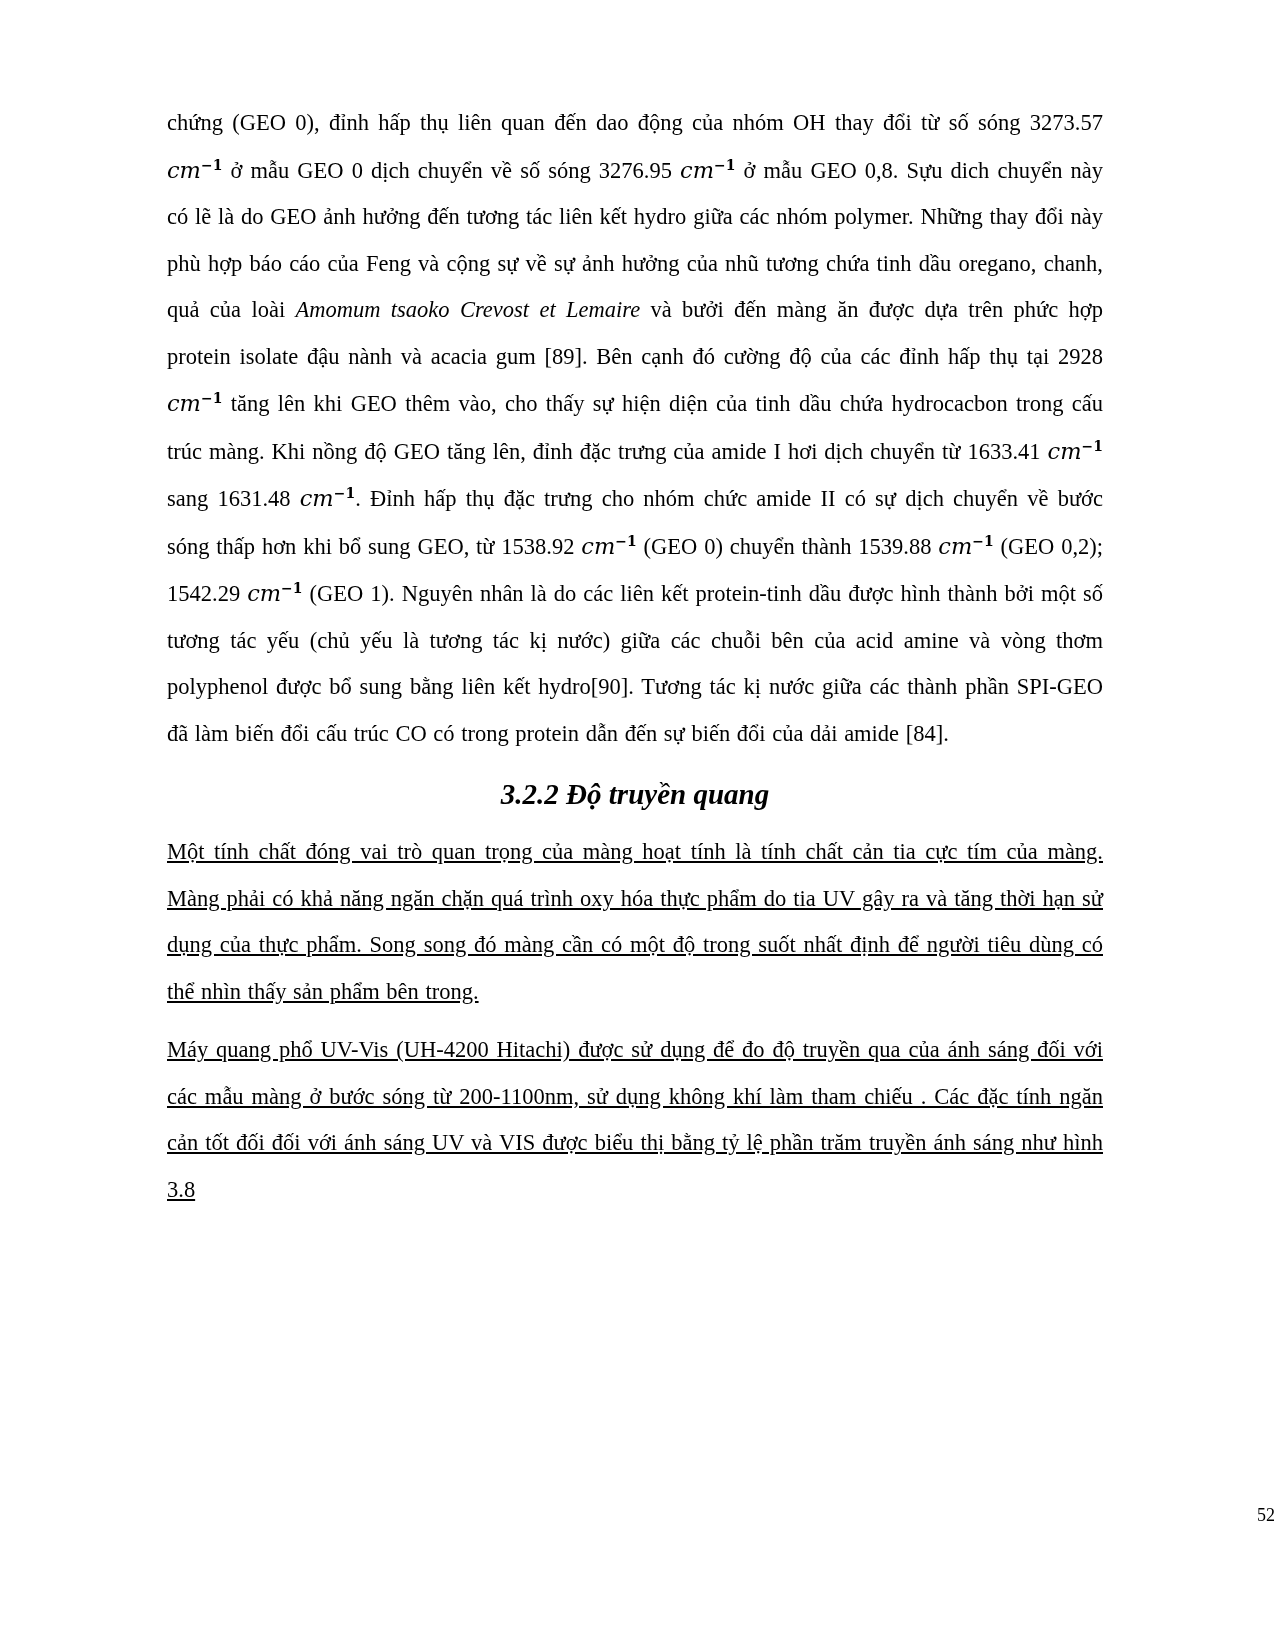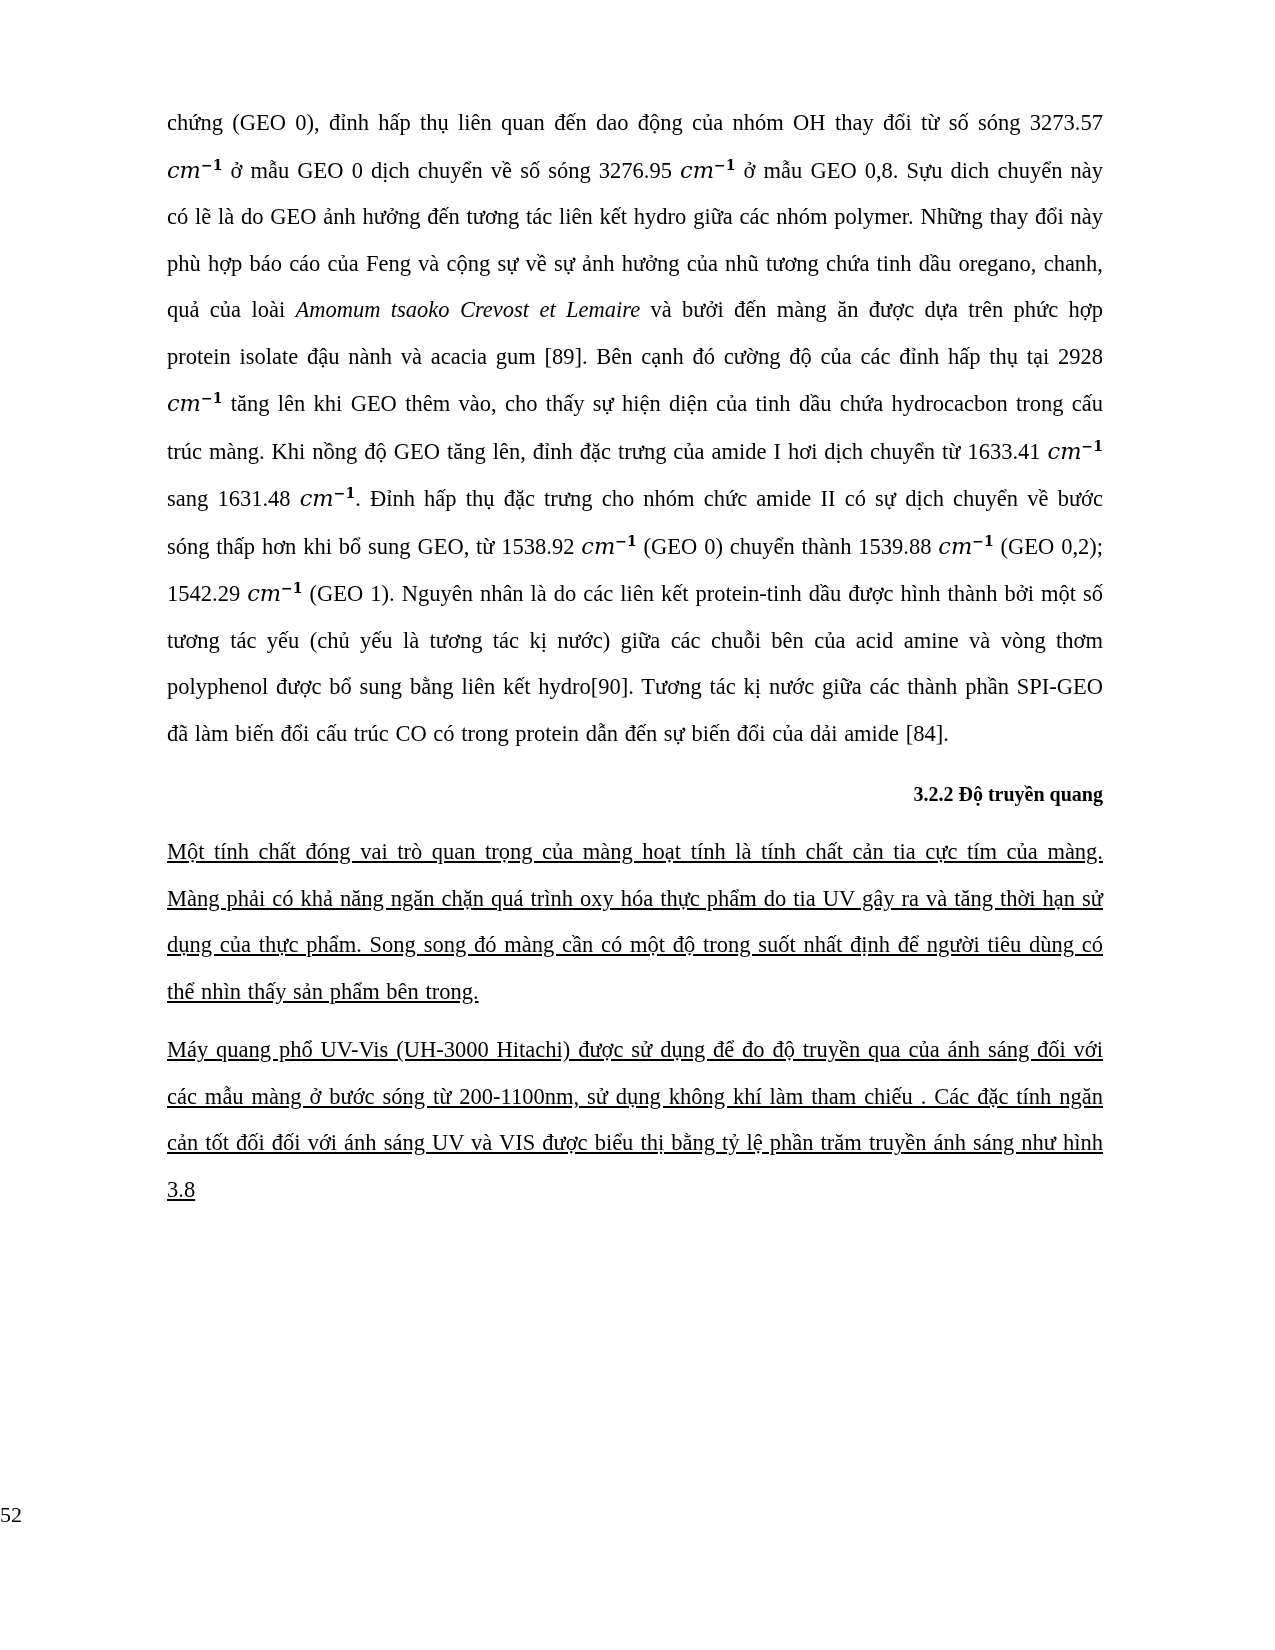--- a/index.html
+++ b/index.html
@@ -30,58 +30,59 @@
     line-height: 46.5px;
     text-align: justify;
     word-spacing: 1px;
   }
   .para + .para,
   .para.spaced {
     margin-top: 12px;
     text-decoration: underline;
   }
   .heading {
-    font-size: 20px;
+    font-size: 29px;
     font-weight: bold;
+    font-style: italic;
     line-height: 46px;
     margin-top: 14px;
     margin-bottom: 6px;
-    text-align: right;
+    text-align: center;
   }
   
   .i { font-style: italic; }
   .m { font-style: italic; font-family: "DejaVu Serif", serif; }
   sup.msup {
     font-style: normal;
     font-weight: bold;
     font-size: 14px;
     line-height: 0;
     vertical-align: super;
     font-family: "DejaVu Serif", serif;
   }
   .page-number {
     position: absolute;
     top: 1500px;
     left: 0;
     width: 100%;
-    text-align: left;
-    font-size: 22px;
+    text-align: right;
+    font-size: 18px;
     line-height: 30px;
   }
 </style>
 </head>
 <body>
 
 <div class="sheet">
   <div class="text-block">
 
     <p class="para"><span>chứng (GEO 0), đỉnh hấp thụ liên quan đến dao động của nhóm OH thay đổi từ số sóng 3273.57 </span><span class="m">cm</span><sup class="msup">−1</sup><span> ở mẫu GEO 0 dịch chuyển về số sóng 3276.95 </span><span class="m">cm</span><sup class="msup">−1</sup><span> ở mẫu GEO 0,8. Sựu dich chuyển này có lẽ là do GEO ảnh hưởng đến tương tác liên kết hydro giữa các nhóm polymer. Những thay đổi này phù hợp báo cáo của Feng và cộng sự về sự ảnh hưởng của nhũ tương chứa tinh dầu oregano, chanh, quả của loài </span><span class="i">Amomum tsaoko Crevost et Lemaire</span><span> và bưởi đến màng ăn được dựa trên phức hợp protein isolate đậu nành và acacia gum [89]. Bên cạnh đó cường độ của các đỉnh hấp thụ tại 2928 </span><span class="m">cm</span><sup class="msup">−1</sup><span> tăng lên khi GEO thêm vào, cho thấy sự hiện diện của tinh dầu chứa hydrocacbon trong cấu trúc màng. Khi nồng độ GEO tăng lên, đỉnh đặc trưng của amide I hơi dịch chuyển từ 1633.41 </span><span class="m">cm</span><sup class="msup">−1</sup><span> sang 1631.48 </span><span class="m">cm</span><sup class="msup">−1</sup><span>. Đỉnh hấp thụ đặc trưng cho nhóm chức amide II có sự dịch chuyển về bước sóng thấp hơn khi bổ sung GEO, từ 1538.92 </span><span class="m">cm</span><sup class="msup">−1</sup><span> (GEO 0) chuyển thành 1539.88 </span><span class="m">cm</span><sup class="msup">−1</sup><span> (GEO 0,2); 1542.29 </span><span class="m">cm</span><sup class="msup">−1</sup><span> (GEO 1). Nguyên nhân là do các liên kết protein-tinh dầu được hình thành bởi một số tương tác yếu (chủ yếu là tương tác kị nước) giữa các chuỗi bên của acid amine và vòng thơm polyphenol được bổ sung bằng liên kết hydro[90]. Tương tác kị nước giữa các thành phần SPI-GEO đã làm biến đổi cấu trúc CO có trong protein dẫn đến sự biến đổi của dải amide [84].</span></p>
 
     <h3 class="heading">3.2.2 Độ truyền quang</h3>
 
     <p class="para spaced">Một tính chất đóng vai trò quan trọng của màng hoạt tính là tính chất cản tia cực tím của màng. Màng phải có khả năng ngăn chặn quá trình oxy hóa thực phẩm do tia UV gây ra và tăng thời hạn sử dụng của thực phẩm. Song song đó màng cần có một độ trong suốt nhất định để người tiêu dùng có thể nhìn thấy sản phẩm bên trong.</p>
 
-    <p class="para spaced">Máy quang phổ UV-Vis (UH-3000 Hitachi) được sử dụng để đo độ truyền qua của ánh sáng đối với các mẫu màng ở bước sóng từ 200-1100nm, sử dụng không khí làm tham chiếu . Các đặc tính ngăn cản tốt đối đối với ánh sáng UV và VIS được biểu thị bằng tỷ lệ phần trăm truyền ánh sáng như hình 3.8</p>
+    <p class="para spaced">Máy quang phổ UV-Vis (UH-4200 Hitachi) được sử dụng để đo độ truyền qua của ánh sáng đối với các mẫu màng ở bước sóng từ 200-1100nm, sử dụng không khí làm tham chiếu . Các đặc tính ngăn cản tốt đối đối với ánh sáng UV và VIS được biểu thị bằng tỷ lệ phần trăm truyền ánh sáng như hình 3.8</p>
 
   </div>
 
   <div class="page-number">52</div>
 </div>
 
 </body></html>

